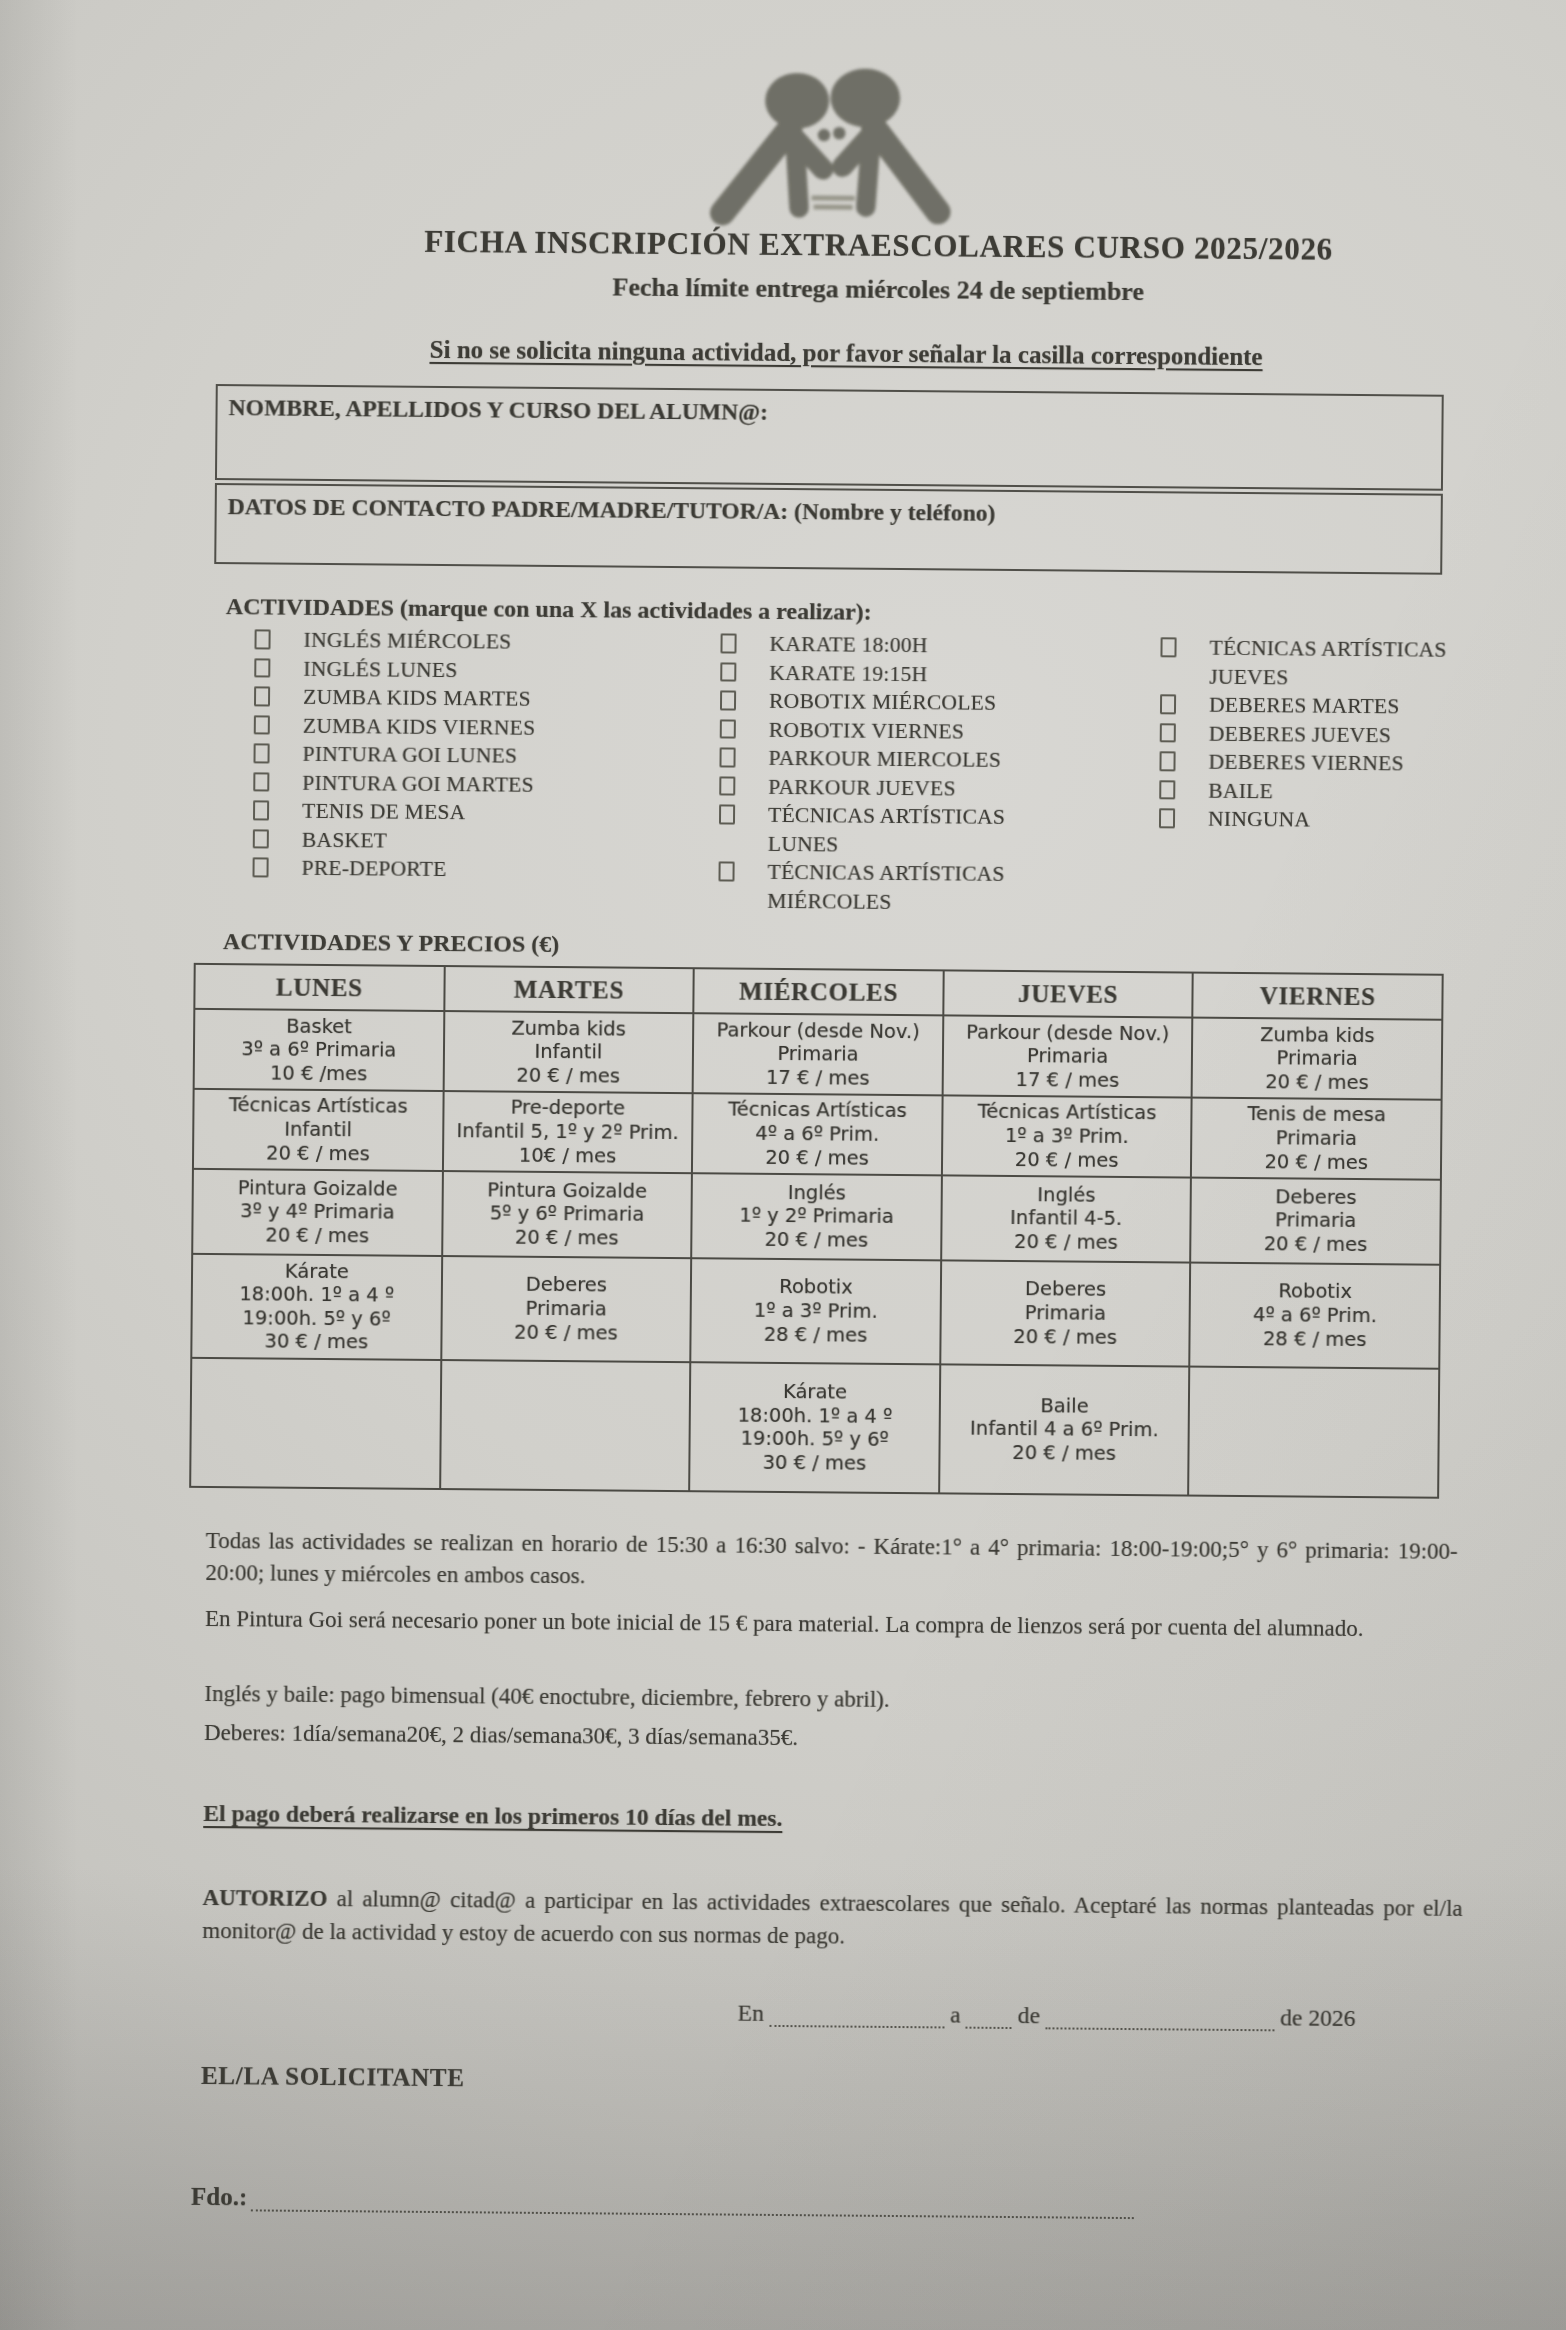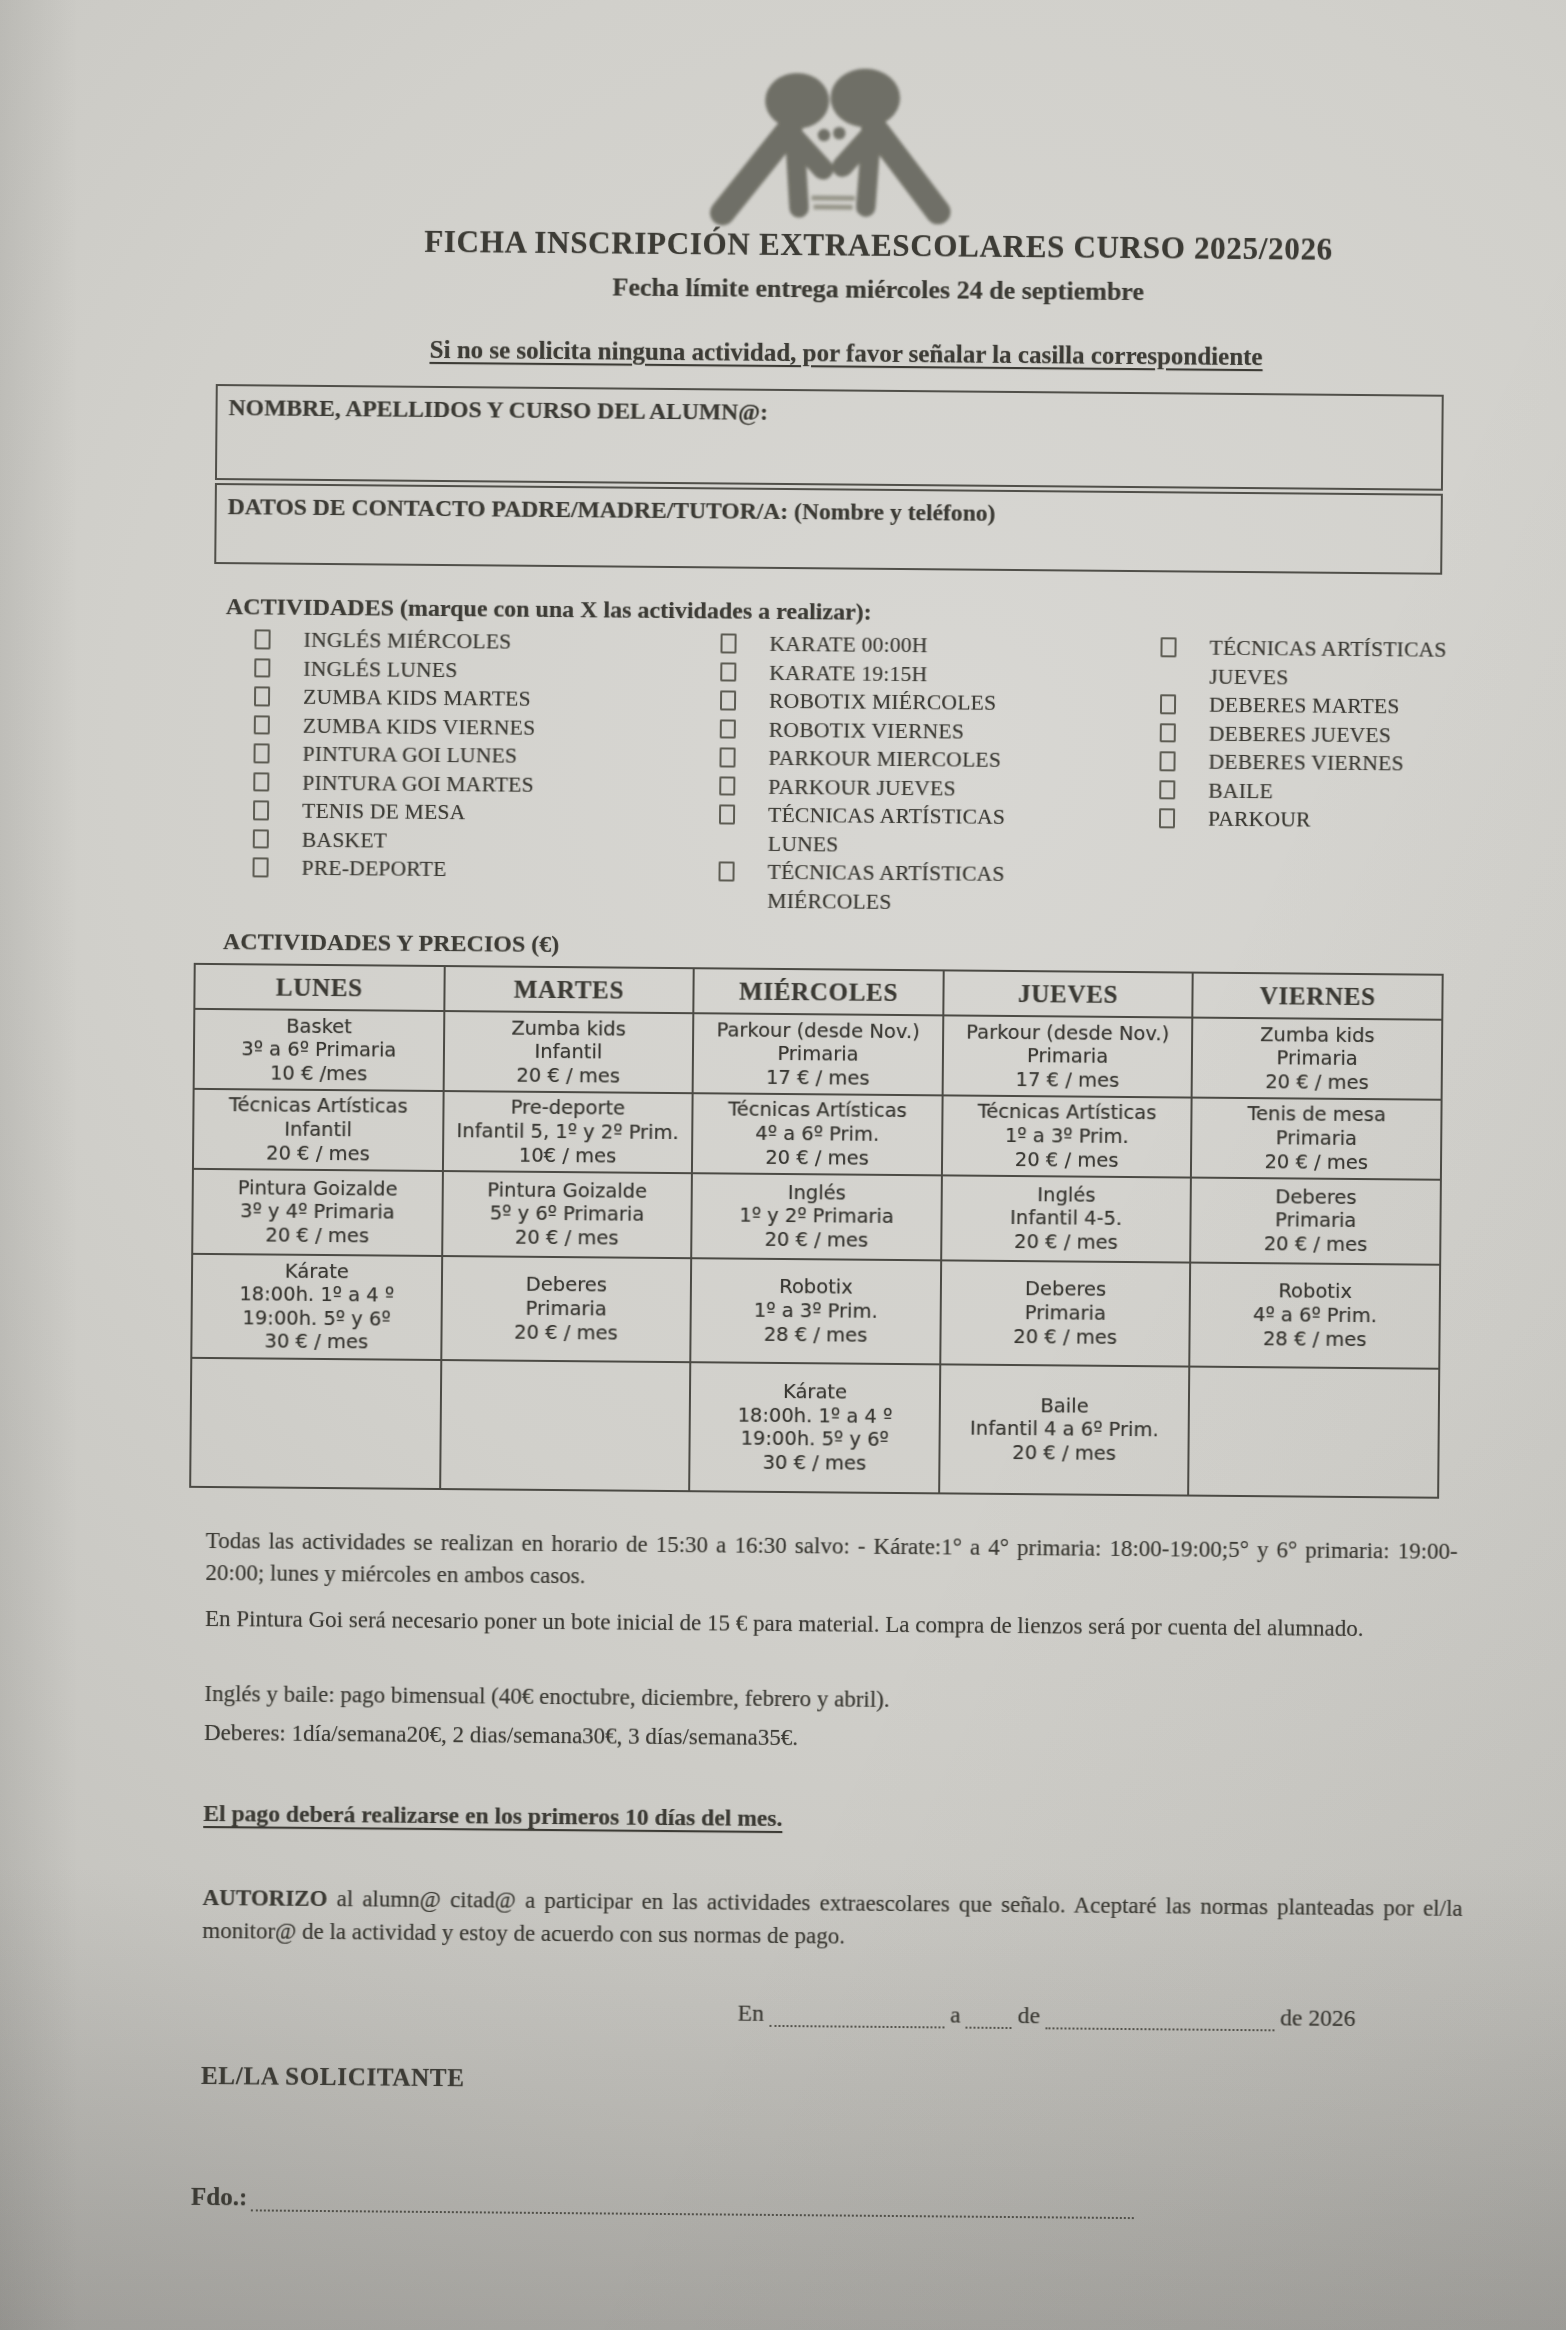--- a/index.html
+++ b/index.html
@@ -177,21 +177,21 @@
         <span class="checkbox"></span>
         <span class="chk-lines">
           <span class="chk-line">PRE-DEPORTE</span>
         </span>
       </div>
     </div>
   <div class="chk-col" id="col2">
       <div class="chk-item">
         <span class="checkbox"></span>
         <span class="chk-lines">
-          <span class="chk-line">KARATE 00:00H</span>
+          <span class="chk-line">KARATE 18:00H</span>
         </span>
       </div>
       <div class="chk-item">
         <span class="checkbox"></span>
         <span class="chk-lines">
           <span class="chk-line">KARATE 19:15H</span>
         </span>
       </div>
       <div class="chk-item">
         <span class="checkbox"></span>
@@ -260,21 +260,21 @@
       </div>
       <div class="chk-item">
         <span class="checkbox"></span>
         <span class="chk-lines">
           <span class="chk-line">BAILE</span>
         </span>
       </div>
       <div class="chk-item">
         <span class="checkbox"></span>
         <span class="chk-lines">
-          <span class="chk-line">PARKOUR</span>
+          <span class="chk-line">NINGUNA</span>
         </span>
       </div>
     </div>
 
   <div class="price-heading">ACTIVIDADES Y PRECIOS (€)</div>
   <table class="price-table">
     <thead>
         <tr>
           <th>LUNES</th>
           <th>MARTES</th>

